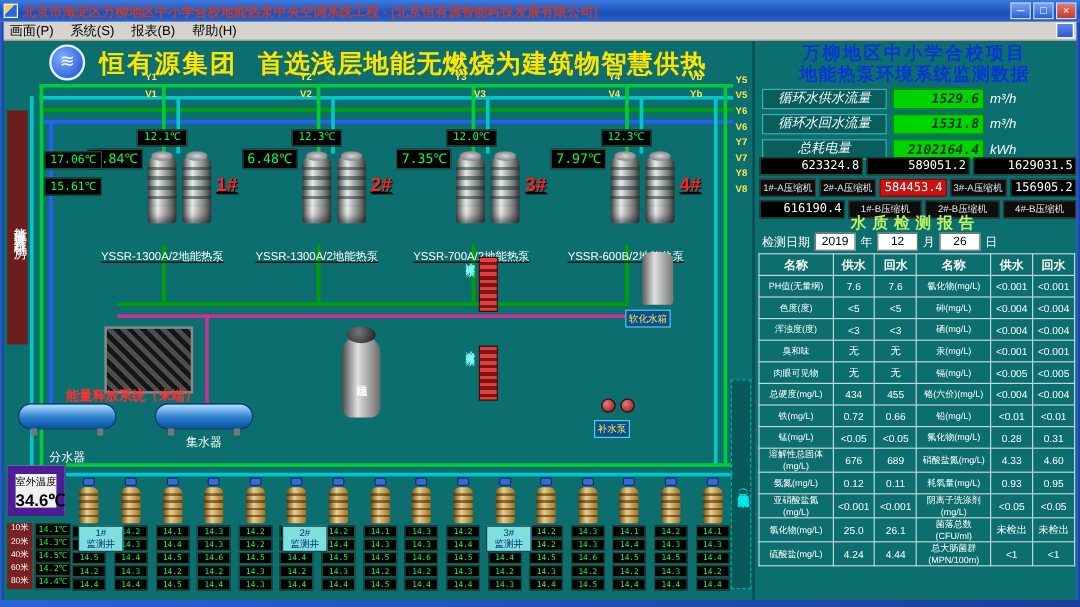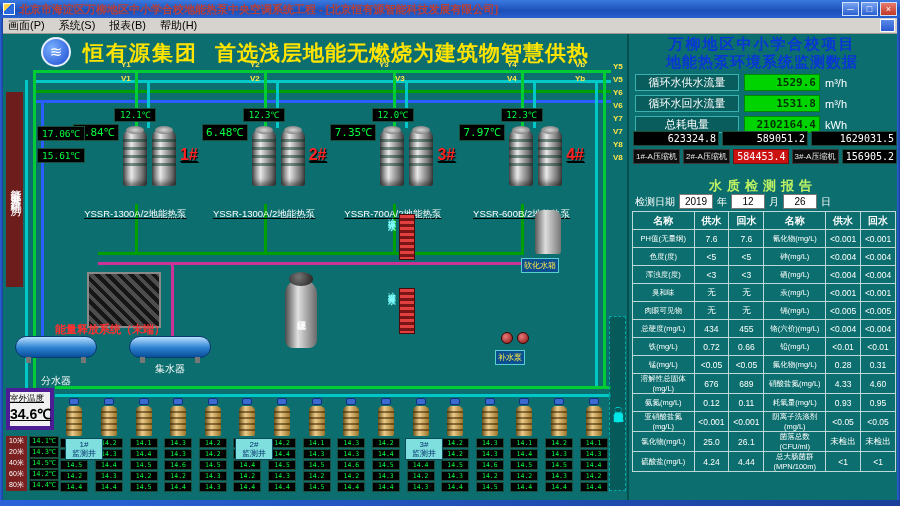--- a/index.html
+++ b/index.html
@@ -34,21 +34,21 @@
   .company { position:absolute; left:80px; top:5px; color:#ffe400; font-size:21px; font-weight:bold; letter-spacing:2px; z-index:5; }
   .slogan  { position:absolute; left:212px; top:5px; color:#ffe400; font-size:21px; font-weight:bold; letter-spacing:1px; z-index:5; }
   .proj1 { position:absolute; left:628px; top:1px;  width:262px; text-align:center; color:#0936d6; font-size:15px; font-weight:bold; letter-spacing:2px; }
   .proj2 { position:absolute; left:628px; top:19px; width:262px; text-align:center; color:#0936d6; font-size:15px; font-weight:bold; letter-spacing:1px; }
 
   
   .led { background:#000; color:#00ff41; font-family:"DejaVu Sans Mono",monospace; border:1px solid #1d4d3d; text-align:right; }
 
   
   .metrics { position:absolute; left:632px; top:40px; width:260px; }
-  .metric-row { display:flex; align-items:center; gap:5px; margin-bottom:4px; }
+  .metric-row { display:flex; align-items:center; gap:5px; margin-bottom:4px;font-style:italic; }
   .metric-label { flex:0 0 104px; border:1px solid #3ab0b0; background:#0a5d5d; color:#fff; font-size:11px; line-height:15px; text-align:center; }
   .metric-led { width:76px; background:#00d400; color:#013301; border:1px solid #008800; font-weight:bold; font-size:11px; line-height:15px; text-align:right; padding:0 3px; font-family:"DejaVu Sans Mono",monospace; }
   .metric-unit { color:#fff; font-size:11px; }
 
   
   .counter-grid { position:absolute; left:630px; top:97px; width:264px; }
   .counter-row { display:flex; gap:3px; margin-bottom:3px; }
   .counter-led { flex:1.1; color:#fff; font-size:10px; line-height:13px; padding:0 2px; }
   .counter-red { flex:1.1; background:#cc1111; color:#fff; border:1px solid #7a0d0d; font-size:10px; line-height:13px; text-align:right; padding:0 2px; font-family:"DejaVu Sans Mono",monospace; }
   .counter-label { flex:1; background:#0d0d0d; color:#e8e8e8; border:1px solid #3a3a3a; font-size:8px; line-height:13px; text-align:center; white-space:nowrap; }
@@ -107,22 +107,22 @@
   .release-label { position:absolute; color:#ff3030; font-size:11px; font-weight:bold; z-index:4; white-space:nowrap; }
   .blue-tank { position:absolute; width:82px; height:22px; border-radius:11px; z-index:3;
     background:linear-gradient(180deg,#b8e0ff,#2a7fd0 55%,#0b4f9a); border:1px solid #0a3a70; }
   .blue-tank::before, .blue-tank::after { content:""; position:absolute; bottom:-6px; width:5px; height:6px; background:#777; }
   .blue-tank::before { left:10px; } .blue-tank::after { right:10px; }
   .tank-label { position:absolute; color:#fff; font-size:10px; text-align:center; z-index:4; }
   .pump-dot { position:absolute; width:12px; height:12px; border-radius:50%; z-index:3;
     background:radial-gradient(circle at 35% 35%, #e87a7a, #8a1010); border:1px solid #3a0505; }
 
   
-  .outdoor { position:absolute; left:3px; top:354px; width:48px; height:42px; background:#f0f0f0; border:4px solid #4c1d95;
-    text-align:left; z-index:4;text-decoration:underline; }
+  .outdoor { position:absolute; left:3px; top:354px; width:48px; height:42px; background:#f0f0f0; border:7px solid #4c1d95;
+    text-align:center; z-index:4; }
   .outdoor-lbl { font-size:8.5px; color:#000; line-height:12px; }
   .outdoor-val { font-size:14px; color:#000; font-weight:bold; line-height:20px; }
 
   
   .wells-row { position:absolute; left:54px; top:364px; width:554px; display:flex; z-index:2; }
   .well-col { flex:1; display:flex; flex-direction:column; align-items:center; }
   .well-pump { width:10px; height:7px; background:#3a6ad0; border:1px solid #10307a; border-radius:2px; margin-bottom:1px; }
   .well-cyl { position:relative; width:16px; height:30px; border-radius:5px 5px 2px 2px;
     background:linear-gradient(90deg,#6e5018,#eccb8a 40%,#9a7428); }
   .well-cyl::after { content:""; position:absolute; left:0; right:0; top:5px; height:20px;
@@ -196,20 +196,26 @@
           <span class="led counter-led">623324.8</span>
           <span class="led counter-led">589051.2</span>
           <span class="led counter-led">1629031.5</span>
         </div>
         <div class="counter-row">
           <span class="counter-label">1#-A压缩机</span>
           <span class="counter-label">2#-A压缩机</span>
           <span class="counter-red">584453.4</span>
           <span class="counter-label">3#-A压缩机</span>
           <span class="led counter-led">156905.2</span>
+        </div>
+        <div class="counter-row">
+          <span class="led counter-led">616190.4</span>
+          <span class="counter-label">1#-B压缩机</span>
+          <span class="counter-label">2#-B压缩机</span>
+          <span class="counter-label">4#-B压缩机</span>
         </div>
       </div>
     <div class="report-title">水质检测报告</div>
     <div class="date-row">
       <span>检测日期</span>
       <span class="date-box">2019</span>
       <span>年</span>
       <span class="date-box">12</span>
       <span>月</span>
       <span class="date-box">26</span>

